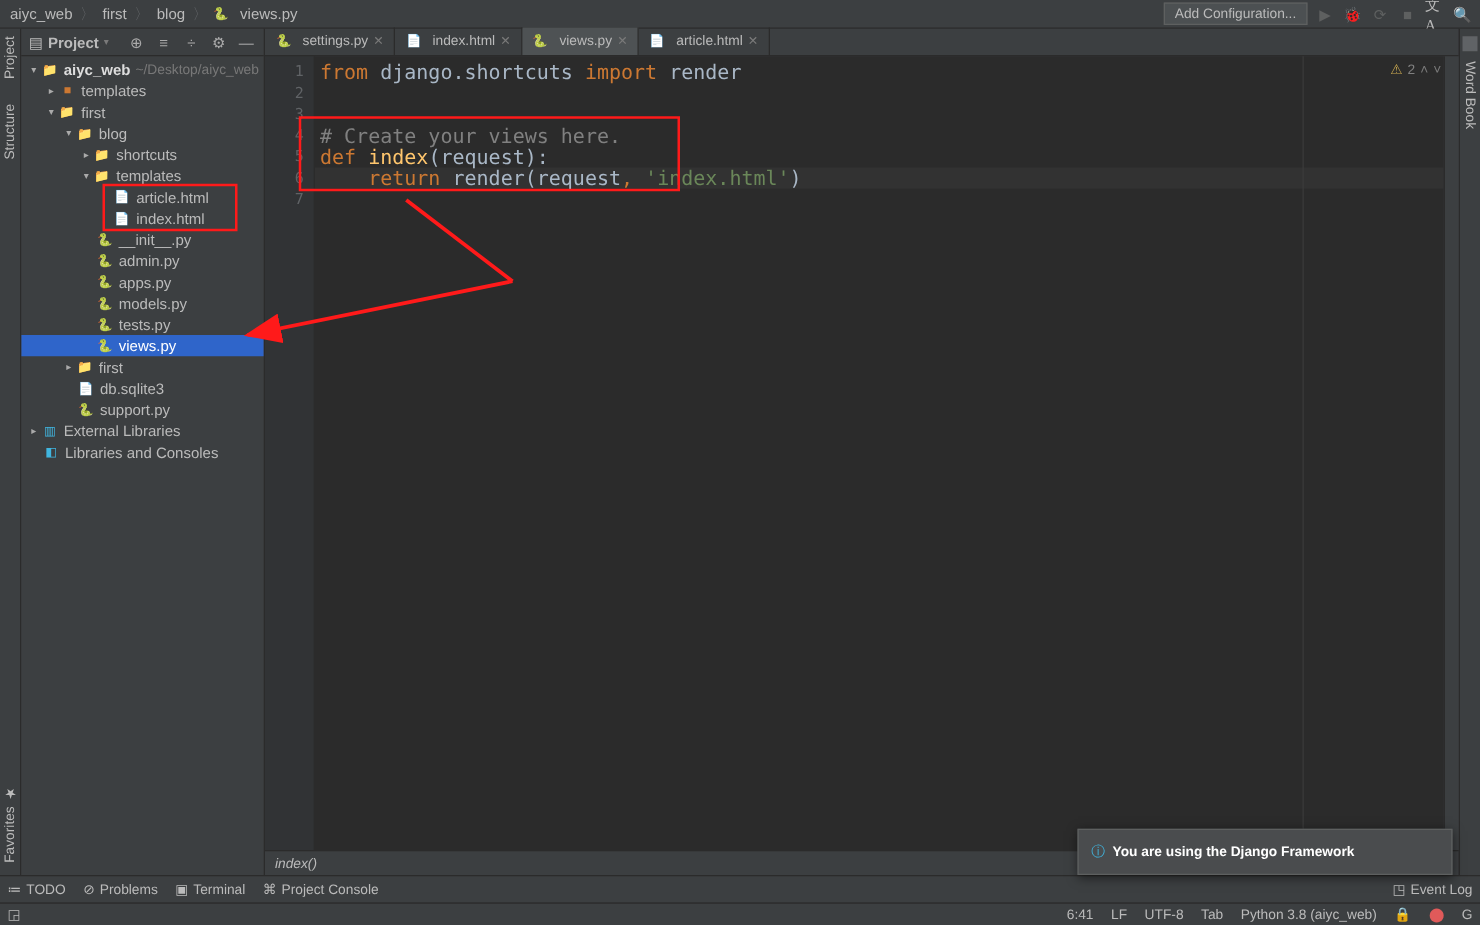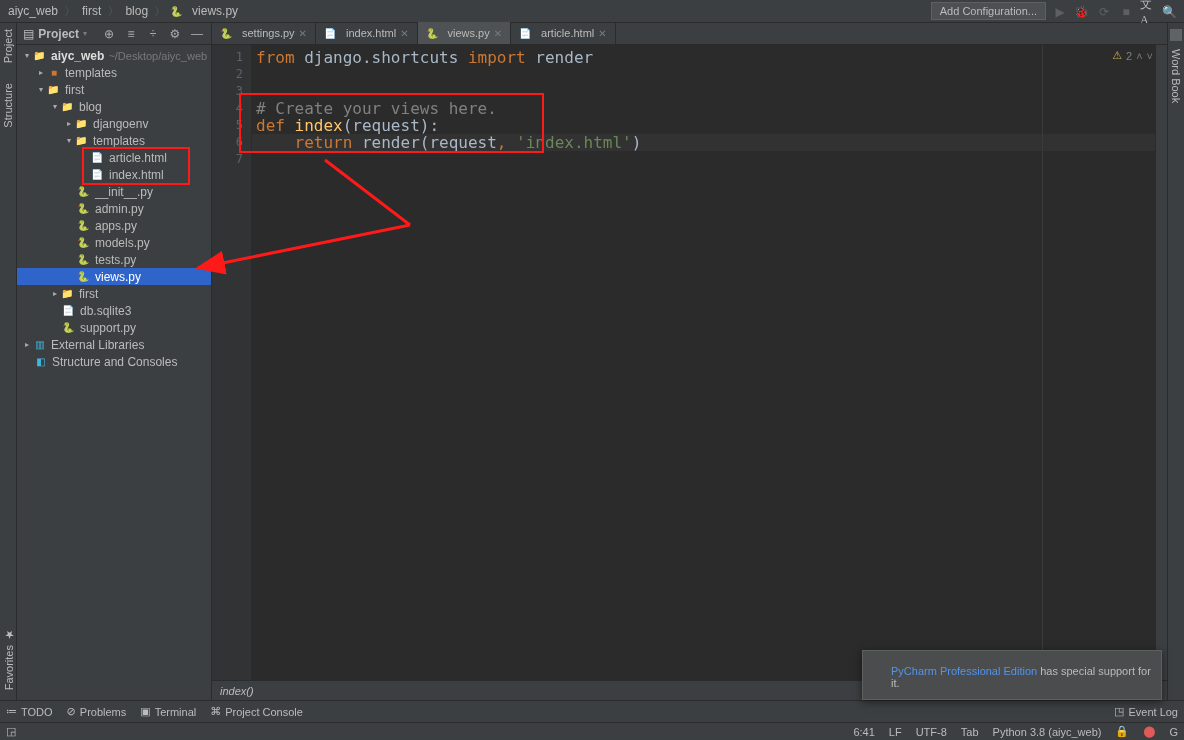--- a/index.html
+++ b/index.html
@@ -130,21 +130,21 @@
           <span>first</span>
         </div>
       <div class="tree-row" style="padding-left:32px;">
           <span class="tw">▾</span>
           <span class="ico ico-dir">📁</span>
           <span>blog</span>
         </div>
       <div class="tree-row" style="padding-left:46px;">
           <span class="tw">▸</span>
           <span class="ico ico-dir">📁</span>
-          <span>djangoenv</span>
+          <span>shortcuts</span>
         </div>
       <div class="tree-row" style="padding-left:46px;">
           <span class="tw">▾</span>
           <span class="ico ico-dir">📁</span>
           <span>templates</span>
         </div>
       <div class="tree-row" style="padding-left:74px;">
           <span class="ico ico-html">📄</span>
           <span>article.html</span>
         </div>
@@ -189,21 +189,21 @@
           <span class="ico ico-py">🐍</span>
           <span>support.py</span>
         </div>
       <div class="tree-row" style="padding-left:4px;">
           <span class="tw">▸</span>
           <span class="ico" style="color:#40b6e0;">▥</span>
           <span>External Libraries</span>
         </div>
       <div class="tree-row" style="padding-left:17px;">
           <span class="ico" style="color:#40b6e0;">◧</span>
-          <span>Structure and Consoles</span>
+          <span>Libraries and Consoles</span>
         </div>
     </div>
   </div>
 
   <div class="editor-area">
     <div class="tabs">
       <div class="tab">
           <span class="ico ico-py">🐍</span>
           <span>settings.py</span>
           <span class="close">✕</span>
@@ -299,21 +299,21 @@
     <span>UTF-8</span>
     <span>Tab</span>
     <span>Python 3.8 (aiyc_web)</span>
     <span style="color:#7a7a7a;">🔒</span>
     <span style="color:#e05a5a;">⬤</span>
     <span>G</span>
   </div>
 </div>
 
 <div class="popup">
-  <div style="margin-top:4px; padding-left:18px;"><a>PyCharm Professional Edition</a><span> has special support for it.</span></div>
+  <div><span class="info-icon">ⓘ</span><b>You are using the Django Framework</b></div>
 </div>
 
 <div class="highlight-box-tree" style="left:82px; top:147px; width:108px; height:38px;"></div>
 
 <svg class="arrow" style="left:170px; top:150px; width:250px; height:130px;">
   <defs>
       <marker id="ah" markerWidth="10" markerHeight="8" refX="9" refY="4" orient="auto">
         <polygon points="0 0, 10 4, 0 8" fill="#ff1a1a"></polygon>
       </marker>
     </defs>

